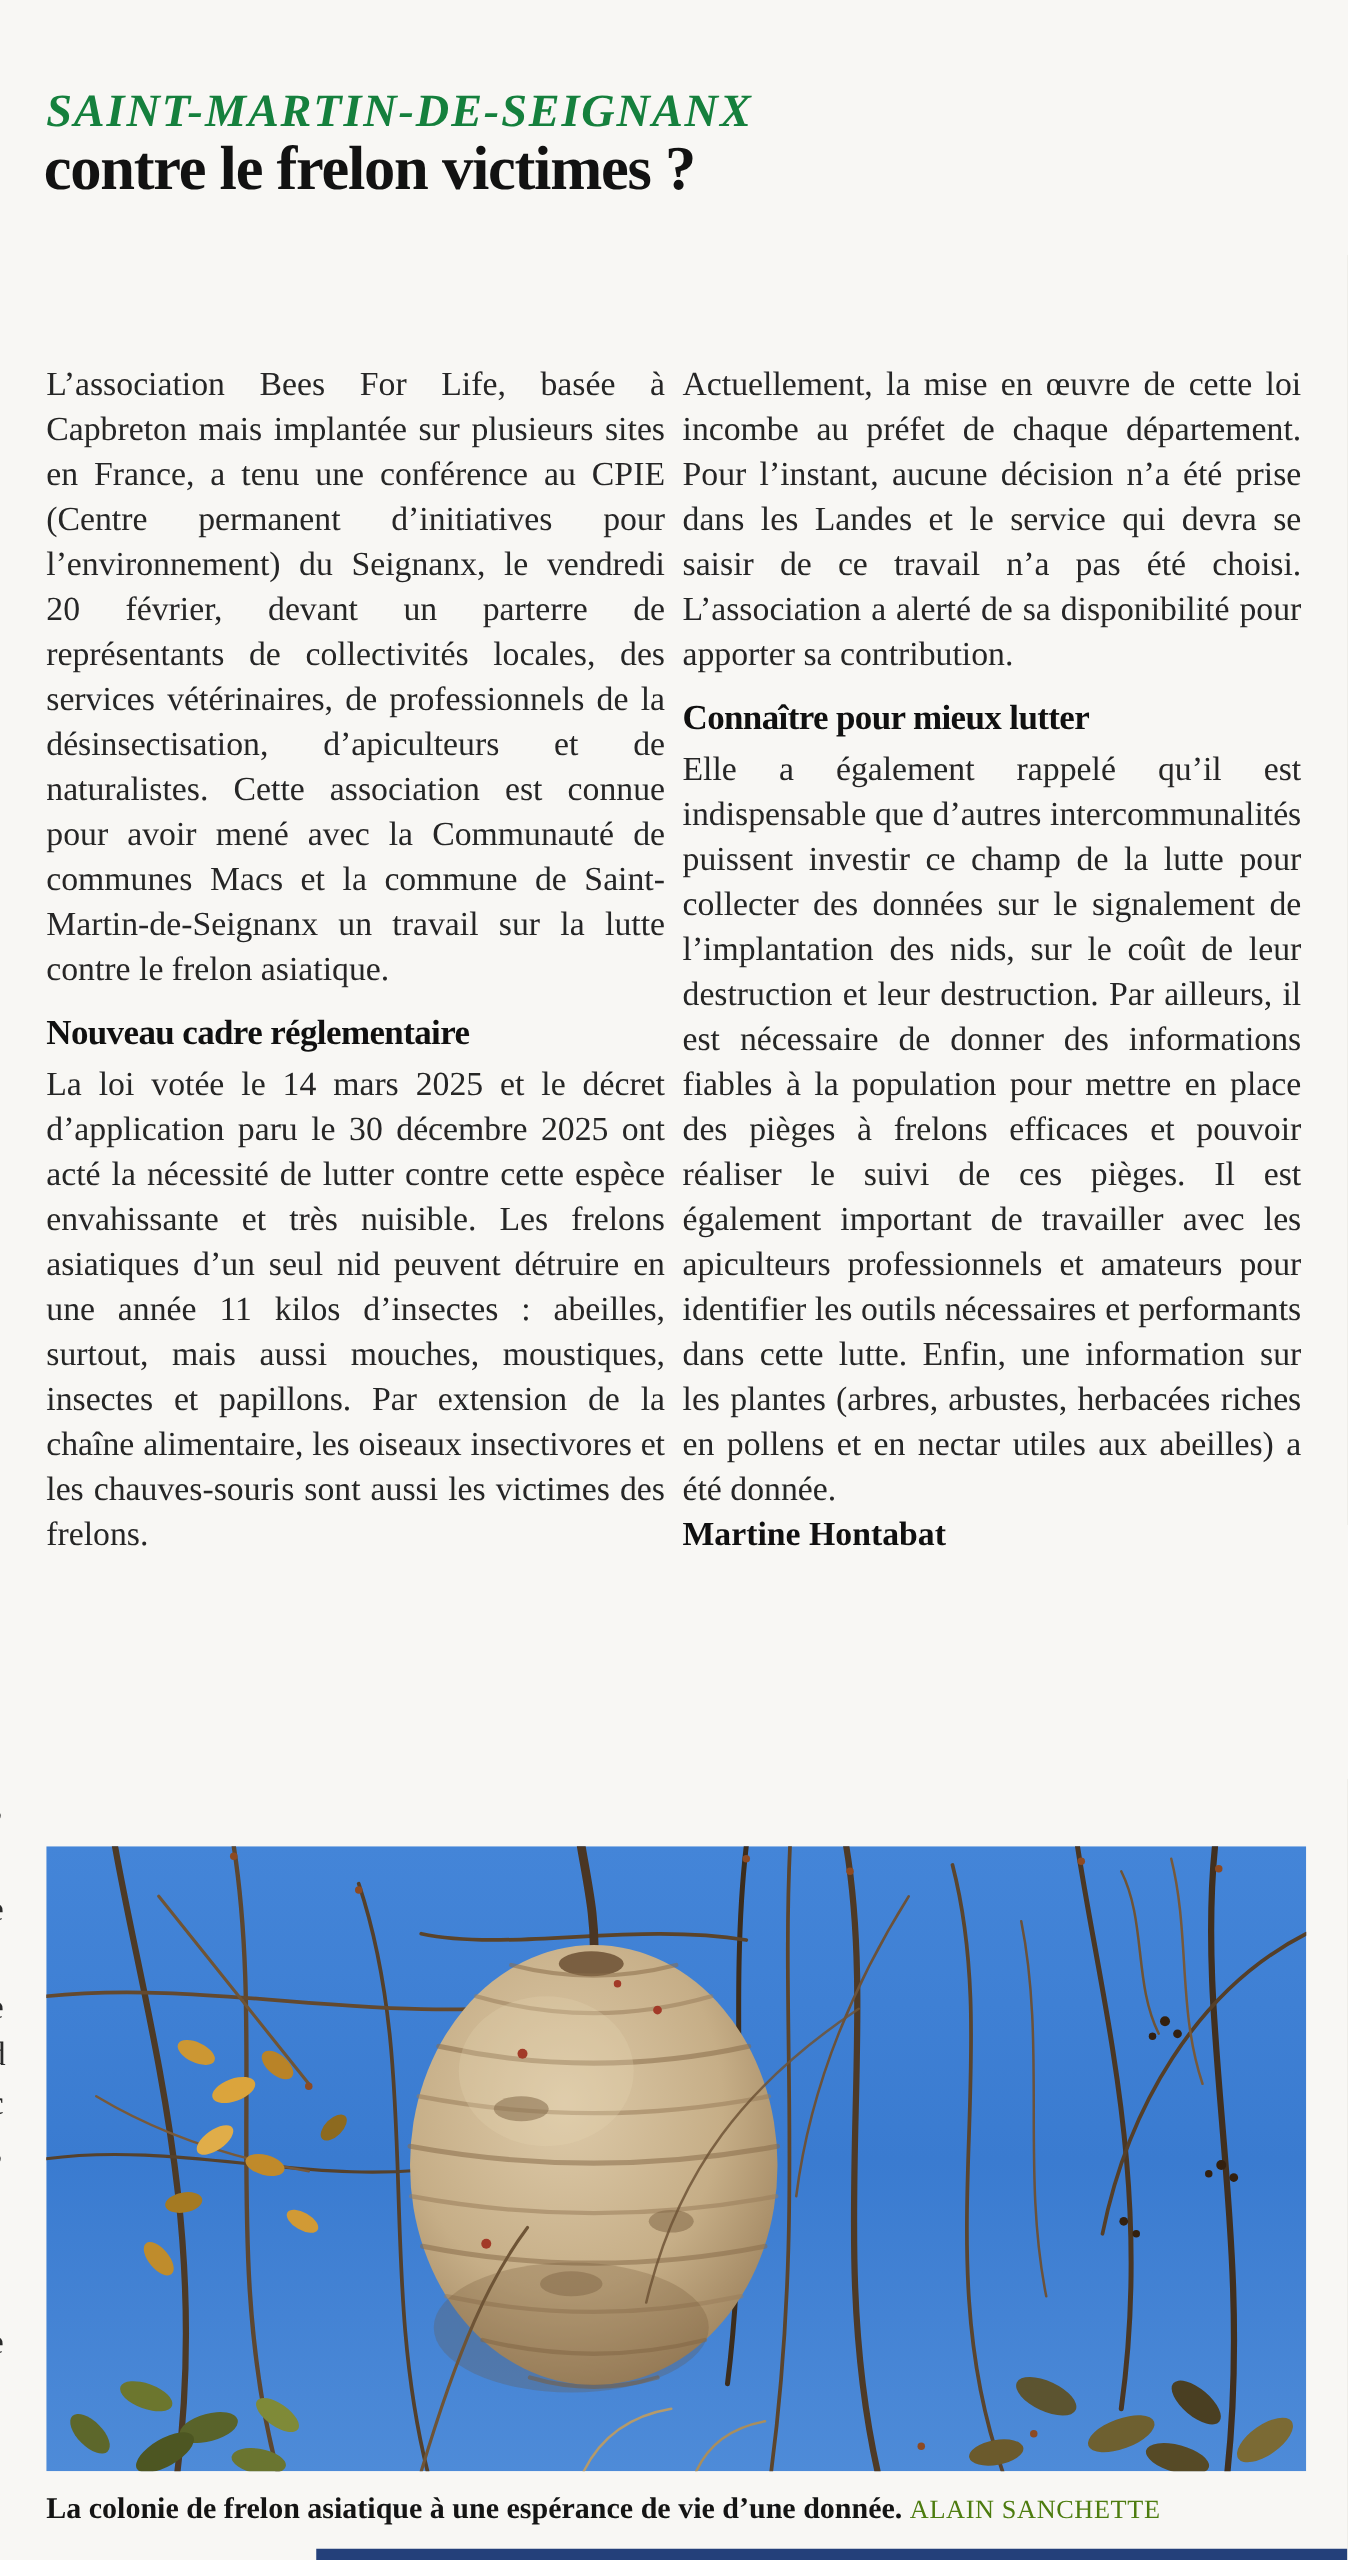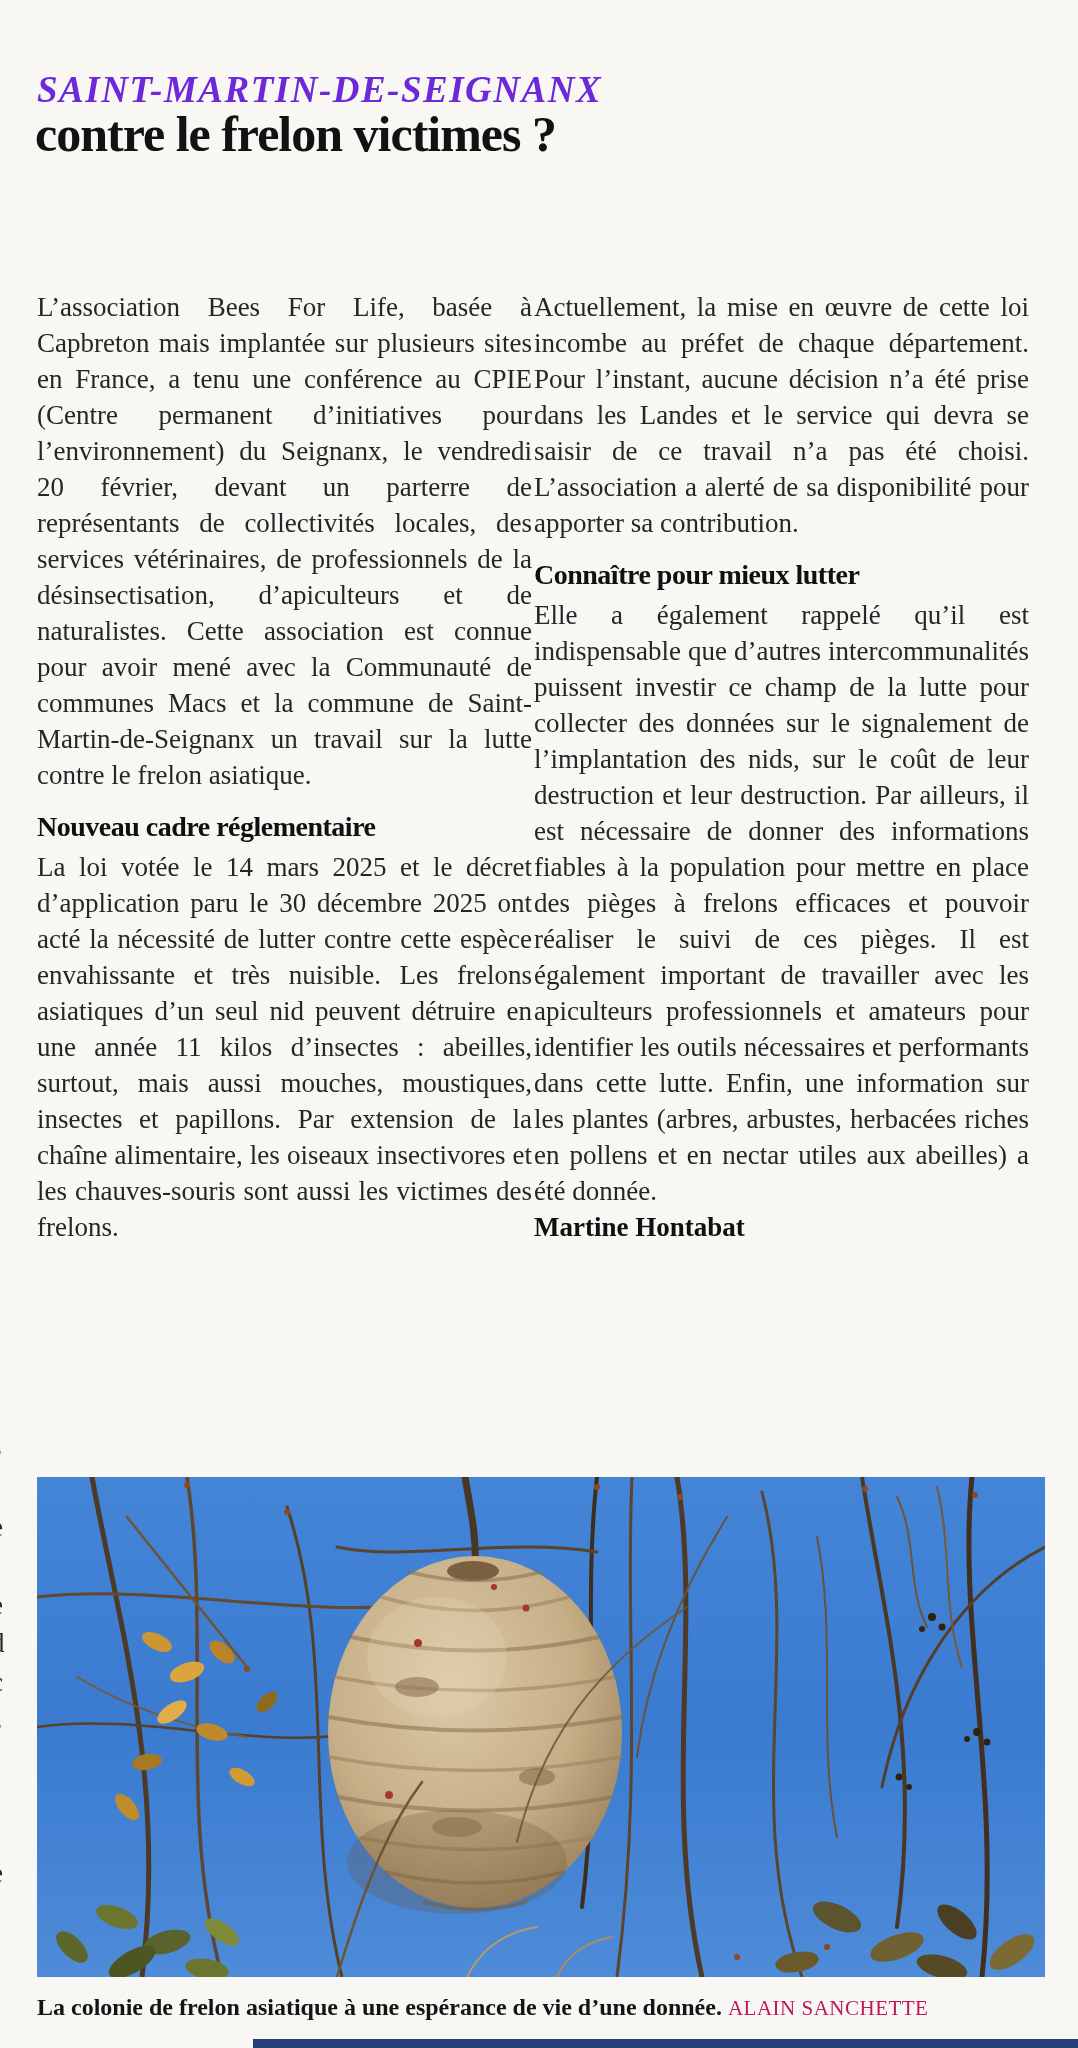--- a/index.html
+++ b/index.html
@@ -11,51 +11,51 @@
     position:absolute;left:37px;top:70px;
     font-size:37px;line-height:40px;font-weight:bold;font-style:italic;
     letter-spacing:1.5px;color:#1a7ab2;
   }
   .headline{
     position:absolute;left:35px;top:106px;margin:0;
     font-size:50px;line-height:56px;font-weight:bold;letter-spacing:-1px;color:#121212;
   }
   .headline span{display:block;}
   .cols{
-    position:absolute;left:37px;top:289px;width:1008px;display:flex;gap:2px;
+    position:absolute;left:37px;top:289px;width:1008px;display:flex;gap:14px;
   }
   .col{width:495px;font-size:27px;line-height:36px;text-align:justify;color:#262626;}
   .col p{margin:0;}
   .subhead{
     font-size:28px;line-height:36px;margin:16px 0 4px 0;font-weight:bold;
     letter-spacing:-0.5px;color:#101010;text-align:left;
   }
   .byline{font-weight:bold;color:#101010;text-align:left;margin-top:2px;}
   .photo{position:absolute;left:37px;top:1477px;width:1008px;height:500px;}
   .photo svg{display:block;}
   .caption{
     position:absolute;left:37px;top:1992px;width:1008px;margin:0;
     font-size:24px;line-height:30px;font-weight:bold;color:#141414;
   }
   .caption .credit{
-    font-weight:normal;font-size:21px;letter-spacing:0.5px;color:#be185d;
+    font-weight:normal;font-size:21px;letter-spacing:0.5px;color:#4d7c0f;
   }
   .bottom-bar{
     position:absolute;left:253px;bottom:0;width:825px;height:9px;background:#24407a;
   }
   .fragments span{
     position:absolute;left:-9px;width:20px;font-size:27px;line-height:30px;color:#2a2a2a;
   }
 </style>
 </head>
 <body>
 
 <div class="page">
 
-  <div class="kicker" style="color: #6d28d9;">SAINT-MARTIN-DE-SEIGNANX</div>
+  <div class="kicker" style="color: #15803d;">SAINT-MARTIN-DE-SEIGNANX</div>
 
   <h1 class="headline">
     <span>contre le frelon victimes ?</span>
   </h1>
 
   <div class="cols">
     <div class="col">
       <p>L’association Bees For Life, basée à Capbreton mais implantée sur plusieurs sites en France, a tenu une conférence au CPIE (Centre permanent d’initiatives pour l’environnement) du Seignanx, le vendredi 20 février, devant un parterre de représentants de collectivités locales, des services vétérinaires, de professionnels de la désinsectisation, d’apiculteurs et de naturalistes. Cette association est connue pour avoir mené avec la Communauté de communes Macs et la commune de Saint-Martin-de-Seignanx un travail sur la lutte contre le frelon asiatique.</p>
       <h3 class="subhead">Nouveau cadre réglementaire</h3>
       <p>La loi votée le 14 mars 2025 et le décret d’application paru le 30 décembre 2025 ont acté la nécessité de lutter contre cette espèce envahissante et très nuisible. Les frelons asiatiques d’un seul nid peuvent détruire en une année 11 kilos d’insectes : abeilles, surtout, mais aussi mouches, moustiques, insectes et papillons. Par extension de la chaîne alimentaire, les oiseaux insectivores et les chauves-souris sont aussi les victimes des frelons.</p>

